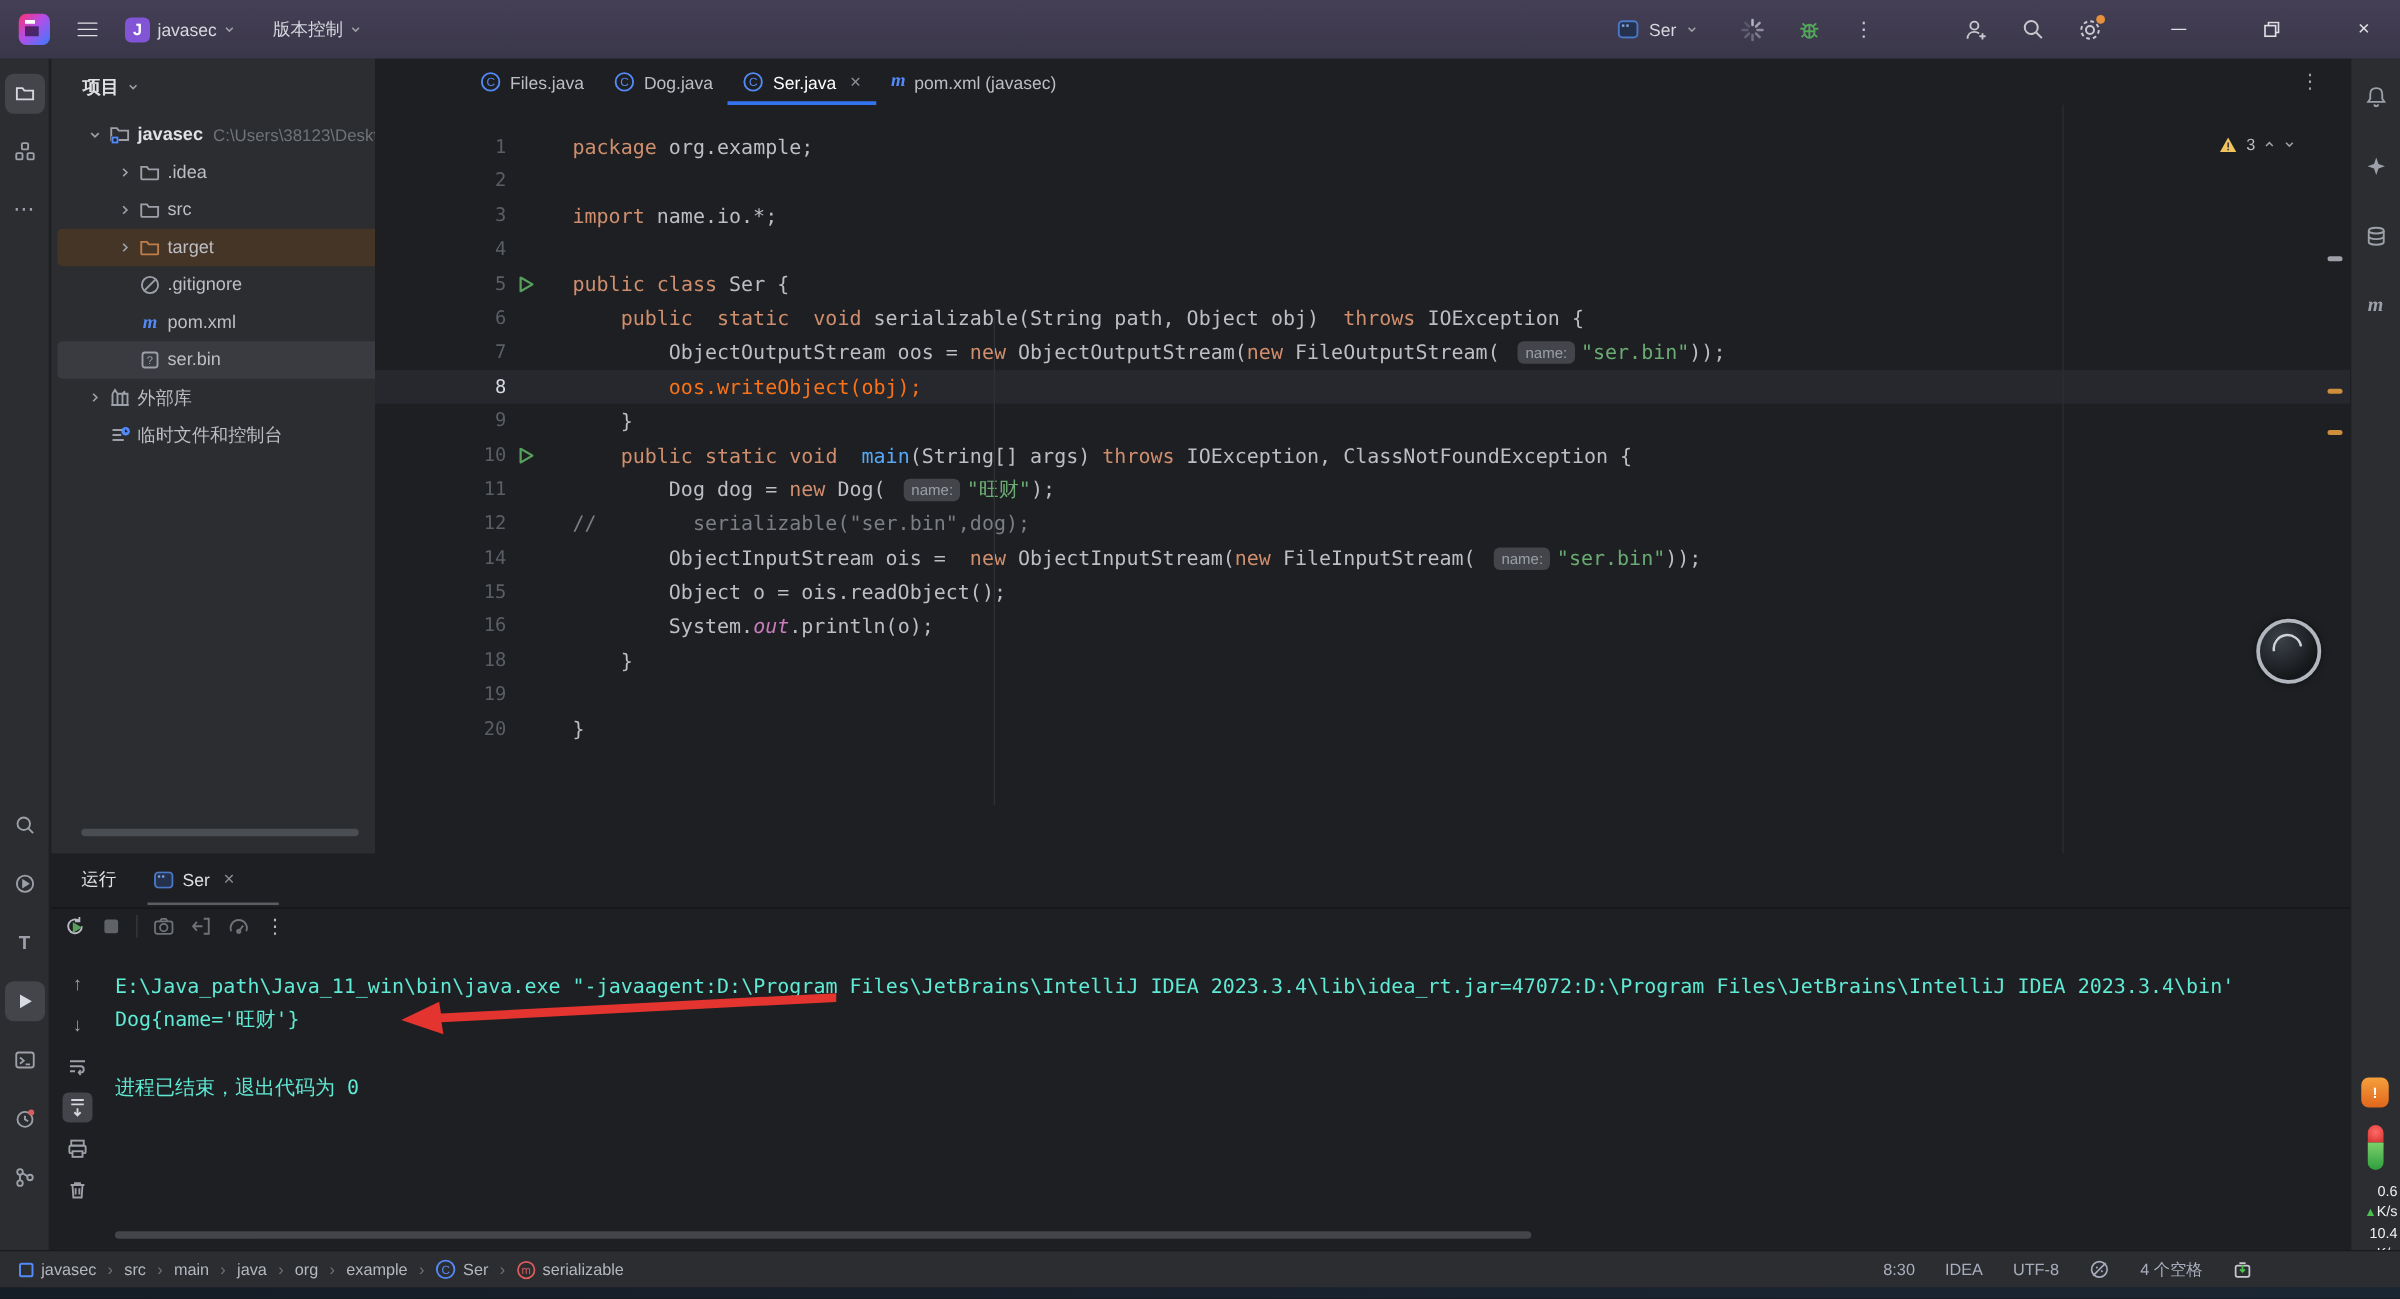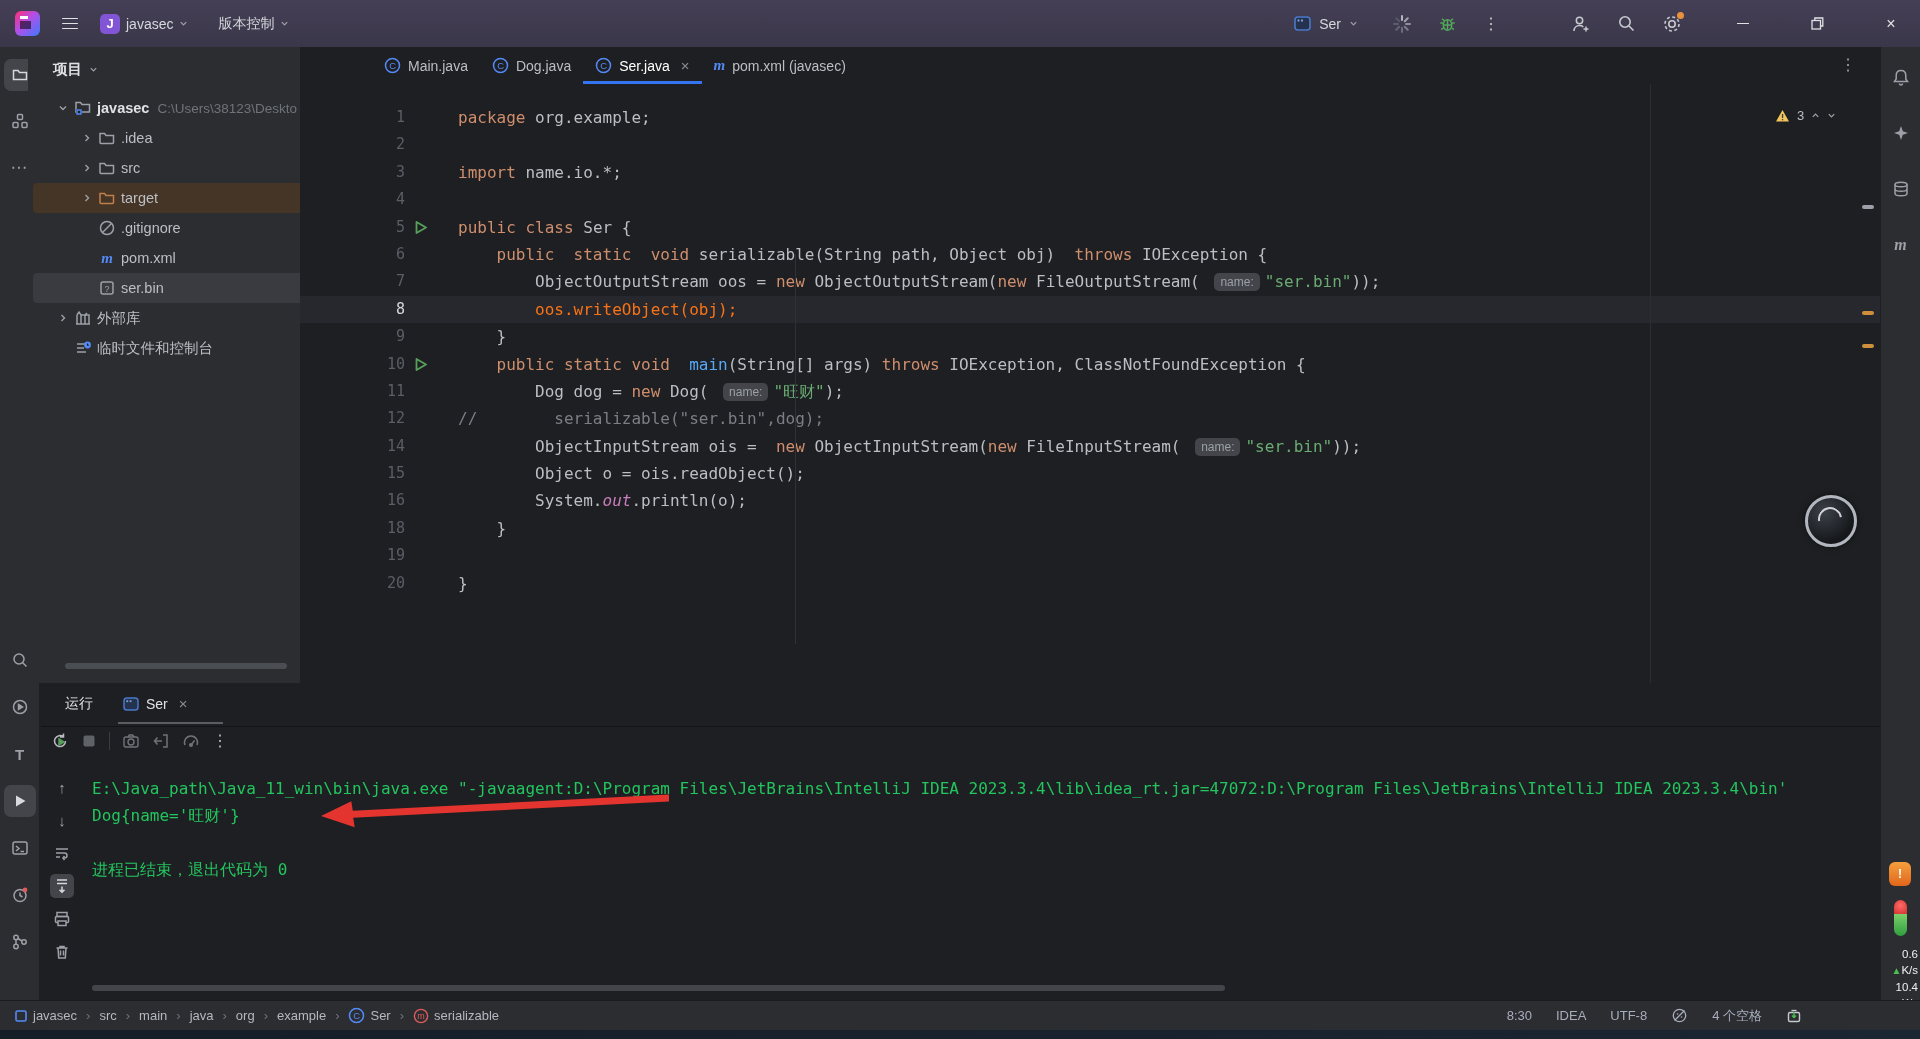--- a/index.html
+++ b/index.html
@@ -22,21 +22,21 @@
            display:flex;align-items:center;justify-content:center}
   .chev{width:9px;height:9px;display:inline-block}
   #tb-right{margin-left:auto;display:flex;align-items:center;gap:26px;padding-right:14px}
   .winctl{width:30px;display:flex;justify-content:center}
   
   #leftstripe{left:0;top:47px;width:40px;height:953px;background:#2b2d30;border-right:1px solid #1e1f22}
   #rightstripe{right:0;top:47px;width:40px;height:953px;background:#2b2d30;border-left:1px solid #1e1f22}
   .stripe-btn{width:32px;height:32px;border-radius:7px;display:flex;align-items:center;justify-content:center;margin:0 auto}
   .stripe-btn.on{background:#43454a}
   
-  #projpanel{left:28px;top:47px;width:290px;height:636px;background:#2b2d30;overflow:hidden}
+  #projpanel{left:41px;top:47px;width:290px;height:636px;background:#2b2d30;overflow:hidden}
   #proj-head{height:44px;display:flex;align-items:center;padding-left:25px;gap:7px;color:#dfe1e5;font-weight:bold;font-size:14.5px}
   .trow{height:30px;display:flex;align-items:center;font-size:14.5px;white-space:nowrap;border-radius:4px;margin:0 5px;padding-right:4px;overflow:hidden}
   .trow .chevslot{width:20px;display:flex;justify-content:center;flex:none}
   .trow .ticon{width:20px;display:flex;justify-content:center;margin-right:4px;flex:none}
   .trow .tpath{color:#6f737a;margin-left:8px;font-size:13.5px}
   .t-b{font-weight:bold;color:#dfe1e5}
   #proj-hscroll{left:65px;top:663px;width:222px;height:6px;border-radius:3px;background:#4a4d52}
   
   #tabsbar{left:300px;top:47px;width:1580px;height:37px;display:flex;align-items:center;padding-left:72px;background:#1e1f22}
   .etab{display:flex;align-items:center;gap:7px;height:37px;padding:0 12px;font-size:14px;color:#bcbec4;border-bottom:3px solid transparent;border-top:3px solid transparent}
@@ -56,21 +56,21 @@
   #marginline{left:1650px;top:84px;width:1px;height:599px;background:#2c2e33}
   #indentguide{left:795px;top:254px;width:1px;height:390px;background:#2f3136}
   #warnwidget{left:1775px;top:108px;display:flex;align-items:center;gap:7px;color:#bcbec4;font-size:13px}
   .stripe-mark{width:12px;height:4px;border-radius:2px;position:absolute;left:1862px}
   
   #runpanel{left:41px;top:683px;width:1839px;height:317px;background:#1e1f22}
   #run-head{height:41px;display:flex;align-items:center;color:#dfe1e5;font-size:14px}
   #run-tabline{position:absolute;left:77px;top:39px;width:105px;height:2px;background:#5a5d62}
   #run-sep{position:absolute;left:0;top:43px;width:1839px;height:1px;background:#131417}
   #run-toolbar{position:absolute;left:10px;top:48px;display:flex;align-items:center;gap:12px}
-  #console{position:absolute;left:51px;top:92px;width:1788px;font-size:16px;line-height:27px;color:#22c55e;white-space:pre}
+  #console{position:absolute;left:51px;top:92px;width:1788px;font-size:16px;line-height:27px;color:#5eead4;white-space:pre}
   #console-side{position:absolute;left:4px;top:92px;width:34px;display:flex;flex-direction:column;align-items:center;gap:9px}
   .side-btn{width:24px;height:24px;border-radius:5px;display:flex;align-items:center;justify-content:center}
   .side-btn.on{background:#43454a}
   #console-hscroll{position:absolute;left:51px;top:302px;width:1133px;height:6px;border-radius:3px;background:#43454a}
   
   #statusbar{left:0;top:1000px;width:1920px;height:30px;background:#2b2d30;border-top:1px solid #1a1b1e;display:flex;align-items:center;font-size:13px;color:#b4b8bf}
   #breadcrumbs{display:flex;align-items:center;gap:9px;padding-left:14px}
   .bc-sep{color:#6f737a}
   #status-right{position:absolute;right:118px;display:flex;align-items:center;gap:24px;color:#a8adbd}
   #bottomstrip{left:0;top:1030px;width:1920px;height:9px;background:linear-gradient(90deg,#151d27,#1b2633)}
@@ -383,21 +383,21 @@
   <div id="proj-hscroll" class="abs"></div>
 
   <div id="tabsbar" class="abs">
       <div class="etab">
         <span style="display: inline-flex; align-items: center;">
           <svg width="17" height="17" viewBox="0 0 17 17">
             <circle cx="8.5" cy="8.5" r="7" fill="none" stroke="#548af7" stroke-width="1.5"></circle>
             <text x="8.7" y="12" text-anchor="middle" font-size="9.5" fill="#548af7" font-family="Liberation Sans">C</text>
           </svg>
         </span>
-        <span>Main.java</span>
+        <span>Files.java</span>
       </div>
       <div class="etab">
         <span style="display: inline-flex; align-items: center;">
           <svg width="17" height="17" viewBox="0 0 17 17">
             <circle cx="8.5" cy="8.5" r="7" fill="none" stroke="#548af7" stroke-width="1.5"></circle>
             <text x="8.7" y="12" text-anchor="middle" font-size="9.5" fill="#548af7" font-family="Liberation Sans">C</text>
           </svg>
         </span>
         <span>Dog.java</span>
       </div>

